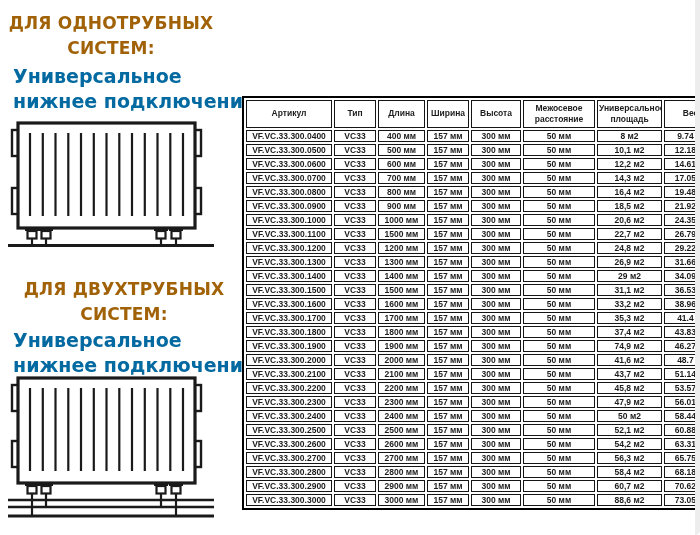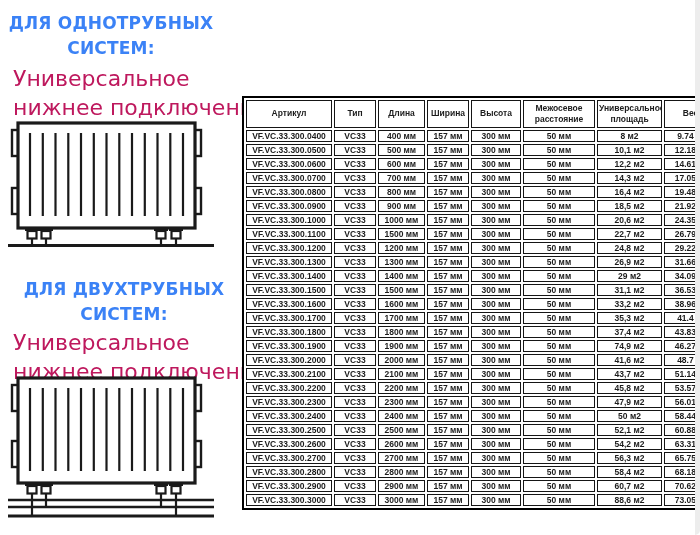--- a/index.html
+++ b/index.html
@@ -3,22 +3,22 @@
 <meta charset="utf-8">
 <style>
   html,body{margin:0;padding:0;background:#ffffff;}
   .page{
     position:relative;width:700px;height:535px;background:#ffffff;overflow:hidden;
     font-family:"DejaVu Sans",sans-serif;
   }
   .edge-band{position:absolute;right:0;top:0;width:5px;height:100%;background:#ededed;border-bottom-right-radius:8px;}
   
   .heading{position:absolute;left:4px;width:214px;text-align:center;font-weight:800;
-    font-size:17px;line-height:1.45;color:#3b82f6;letter-spacing:.2px;}
-  .subheading{position:absolute;left:13px;font-weight:400;font-size:22px;line-height:1.32;color:#be185d;}
+    font-size:17px;line-height:1.45;color:#a16207;letter-spacing:.2px;}
+  .subheading{position:absolute;left:13px;font-weight:700;font-size:19px;line-height:1.32;color:#0369a1;}
   .diagram{position:absolute;left:8px;}
   .diagram svg{display:block;}
   
   .table-wrap{position:absolute;left:242px;top:96px;width:447px;}
   table.spec{
     border-collapse:separate;border-spacing:2px;table-layout:fixed;width:100%;
     border:2px solid #000;background:#fff;
   }
   table.spec th,table.spec td{
     border:1px solid #151515;text-align:center;vertical-align:middle;color:#1c1c1c;

